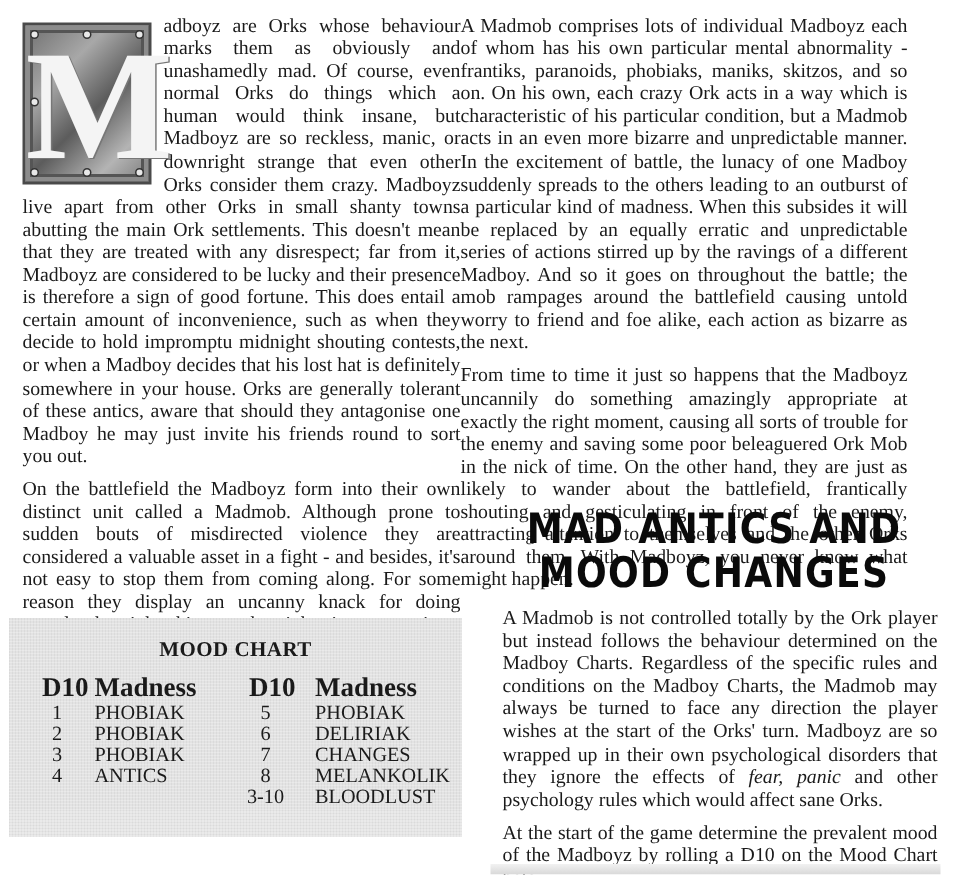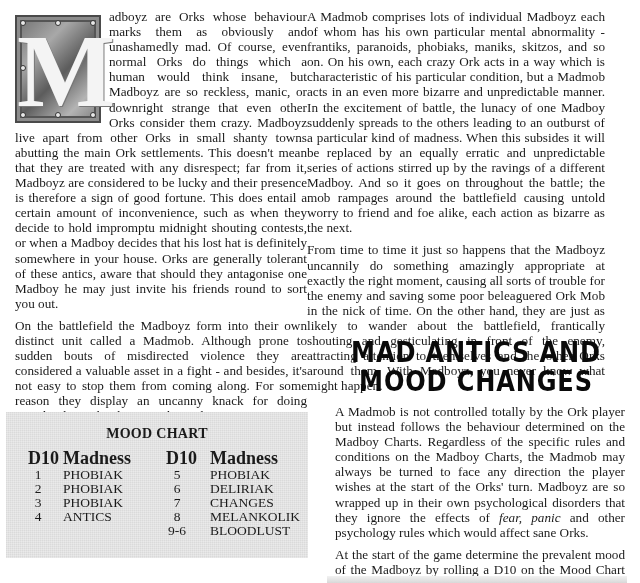--- a/index.html
+++ b/index.html
@@ -109,21 +109,21 @@
   <div class="mood-cell" style="left:57px;top:98px">ANTICS</div>
 
   <div class="mood-cell num" style="left:158px;top:56px">5</div>
   <div class="mood-cell" style="left:204px;top:56px">PHOBIAK</div>
   <div class="mood-cell num" style="left:158px;top:70px">6</div>
   <div class="mood-cell" style="left:204px;top:70px">DELIRIAK</div>
   <div class="mood-cell num" style="left:158px;top:84px">7</div>
   <div class="mood-cell" style="left:204px;top:84px">CHANGES</div>
   <div class="mood-cell num" style="left:158px;top:98px">8</div>
   <div class="mood-cell" style="left:204px;top:98px">MELANKOLIK</div>
-  <div class="mood-cell num" style="left:158px;top:112px">9-6</div>
+  <div class="mood-cell num" style="left:158px;top:112px">3-10</div>
   <div class="mood-cell" style="left:204px;top:112px">BLOODLUST</div>
 </div>
 
 <div class="col col-right">
   <p>A Madmob comprises lots of individual Madboyz each of whom has his own particular mental abnormality - frantiks, paranoids, phobiaks, maniks,  skitzos, and so on. On his own, each crazy Ork acts in a way which is characteristic of his particular condition, but a Madmob acts in an even more bizarre and unpredictable manner. In the excitement of battle, the lunacy of one Madboy suddenly spreads to the others leading to an outburst of a particular kind of madness. When this subsides it will be replaced by an equally erratic and unpredictable series of actions stirred up by the ravings of a different Madboy. And so it goes on throughout the battle; the mob rampages around the battlefield causing untold worry to friend and foe alike, each action as bizarre as the next.</p>
   <p>From time to time it just so happens that the Madboyz uncannily do something amazingly appropriate at exactly the right moment, causing all sorts of trouble for the enemy and saving some poor beleaguered Ork Mob in the nick of time. On the other hand, they are just as likely to wander about the battlefield, frantically shouting and gesticulating in front of the enemy, attracting attention to themselves and the other Orks around them. With Madboyz, you never know what might happen.</p>
 </div>
 
 <div class="headline">
   <div>MAD ANTICS AND</div>

